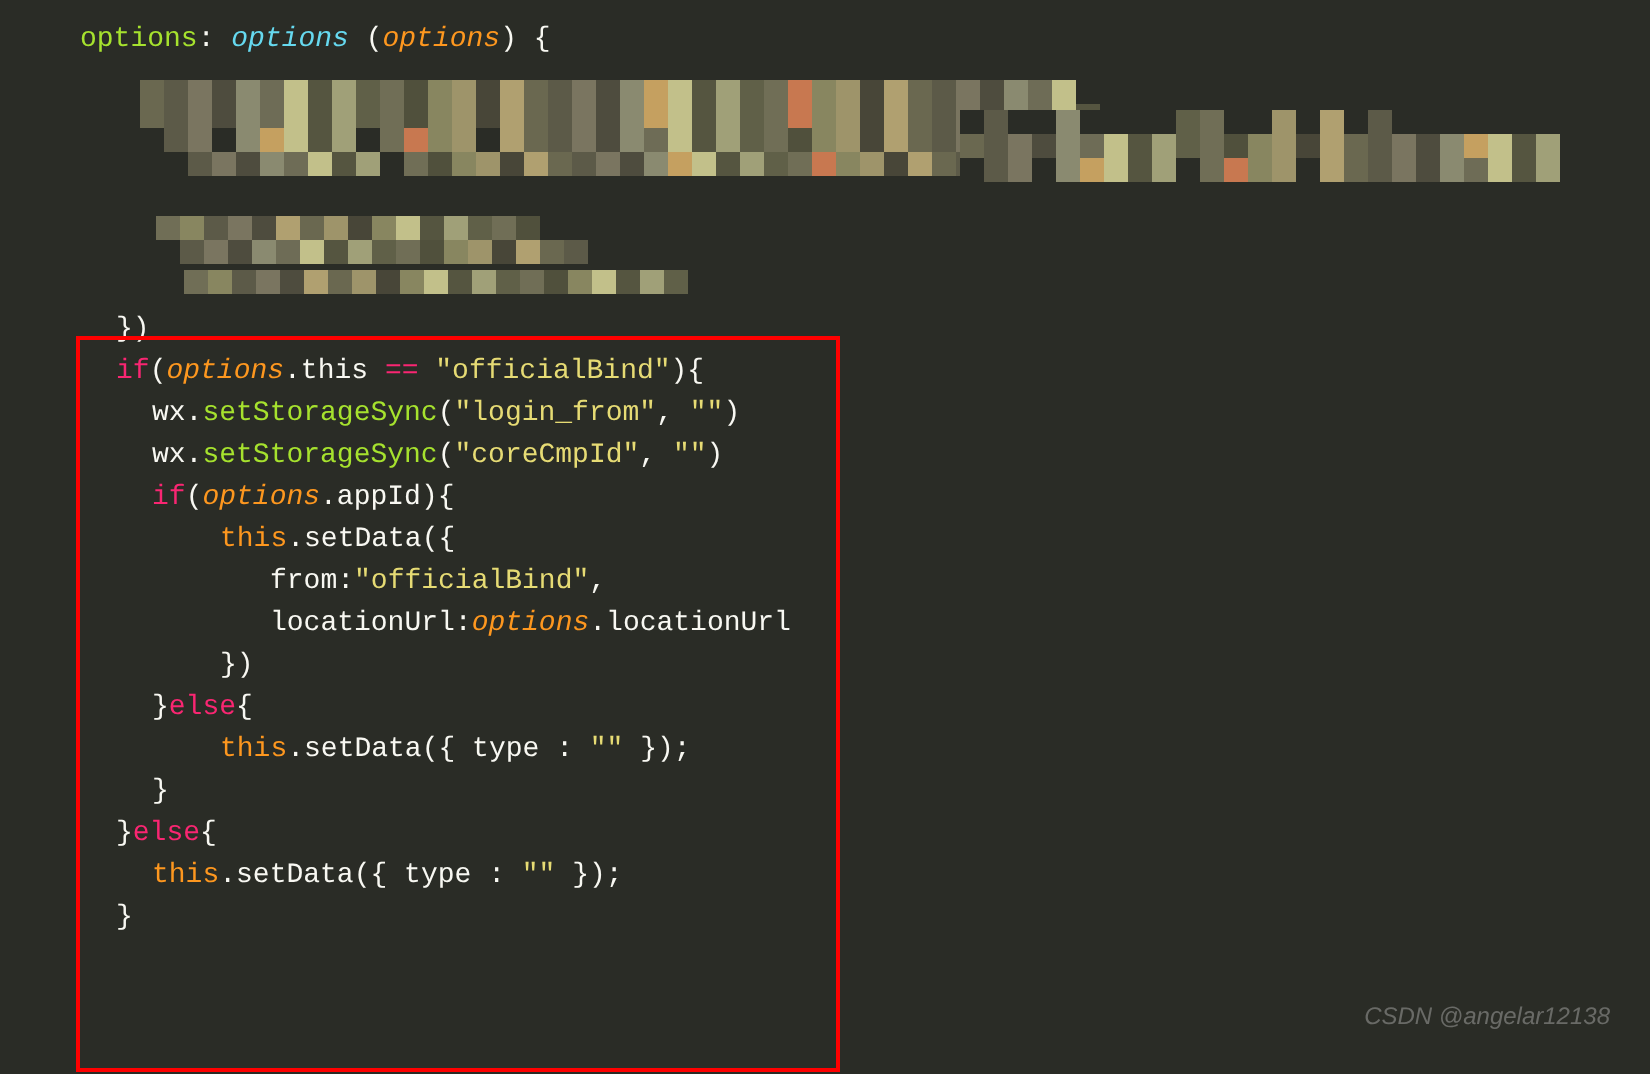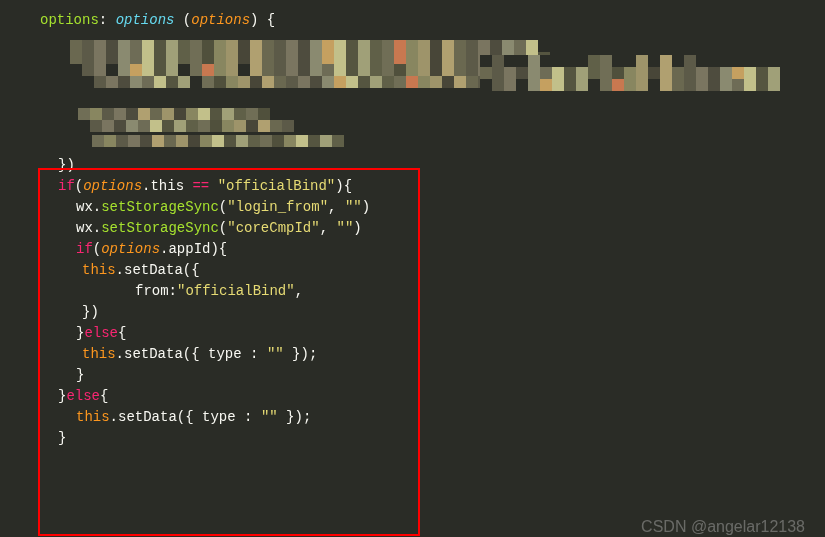--- a/index.html
+++ b/index.html
@@ -41,29 +41,30 @@
       display: flex;
       flex-wrap: wrap;
     }
     .pixelate div {
       width: 12px;
       height: 12px;
     }
     .watermark {
       position: absolute;
       right: 20px;
-      bottom: 0;
+      bottom: 18px;
       color: rgba(200,200,200,0.4);
       font-family: sans-serif;
-      font-size: 16px;
+      font-size: 12px;
+      font-style: italic;
     }
     .indent1 { padding-left: 0px; }
     .indent2 { padding-left: 18px; }
     .indent3 { padding-left: 36px; }
-    .indent4 { padding-left: 42px; }
+    .indent4 { padding-left: 70px; }
     .indent6 { padding-left: 95px; }
   </style>
 </head>
 <body>
 
 <div class="code-area">
   <div class="line indent1"><span class="func-name">options</span><span class="punct">: </span><span class="keyword-decl">options</span><span class="punct"> (</span><span class="param">options</span><span class="punct">) {</span></div>
 </div>
 
 <div class="pixelate" style="left:70px; top:40px; width:480px; height:48px;">
@@ -371,20 +372,21 @@
 </div>
 
 <div class="code-area" style="padding:0 0 0 40px; position:absolute; top:155px; left:0;">
   <div class="line indent2"><span class="punct">})</span></div>
   <div class="line indent2"><span class="keyword">if</span><span class="punct">(</span><span class="param">options</span><span class="prop">.this</span><span class="keyword"> == </span><span class="string">"officialBind"</span><span class="punct">){</span></div>
   <div class="line indent3"><span class="prop">wx.</span><span class="func-name">setStorageSync</span><span class="punct">(</span><span class="string">"login_from"</span><span class="punct">, </span><span class="string">""</span><span class="punct">)</span></div>
   <div class="line indent3"><span class="prop">wx.</span><span class="func-name">setStorageSync</span><span class="punct">(</span><span class="string">"coreCmpId"</span><span class="punct">, </span><span class="string">""</span><span class="punct">)</span></div>
   <div class="line indent3"><span class="keyword">if</span><span class="punct">(</span><span class="param">options</span><span class="prop">.appId</span><span class="punct">){</span></div>
   <div class="line indent4"><span class="this-kw">this</span><span class="prop">.setData</span><span class="punct">({</span></div>
   <div class="line indent6"><span class="prop">from:</span><span class="string">"officialBind"</span><span class="punct">,</span></div>
+  <div class="line indent6"><span class="prop">locationUrl:</span><span class="param">options</span><span class="prop">.locationUrl</span></div>
   <div class="line indent4"><span class="punct">})</span></div>
   <div class="line indent3"><span class="punct">}</span><span class="keyword">else</span><span class="punct">{</span></div>
   <div class="line indent4"><span class="this-kw">this</span><span class="prop">.setData</span><span class="punct">({</span><span class="prop"> type </span><span class="punct">: </span><span class="string">""</span><span class="punct"> });</span></div>
   <div class="line indent3"><span class="punct">}</span></div>
   <div class="line indent2"><span class="punct">}</span><span class="keyword">else</span><span class="punct">{</span></div>
   <div class="line indent3"><span class="this-kw">this</span><span class="prop">.setData</span><span class="punct">({</span><span class="prop"> type </span><span class="punct">: </span><span class="string">""</span><span class="punct"> });</span></div>
   <div class="line indent2"><span class="punct">}</span></div>
 </div>
 
 <div class="redbox"></div>

